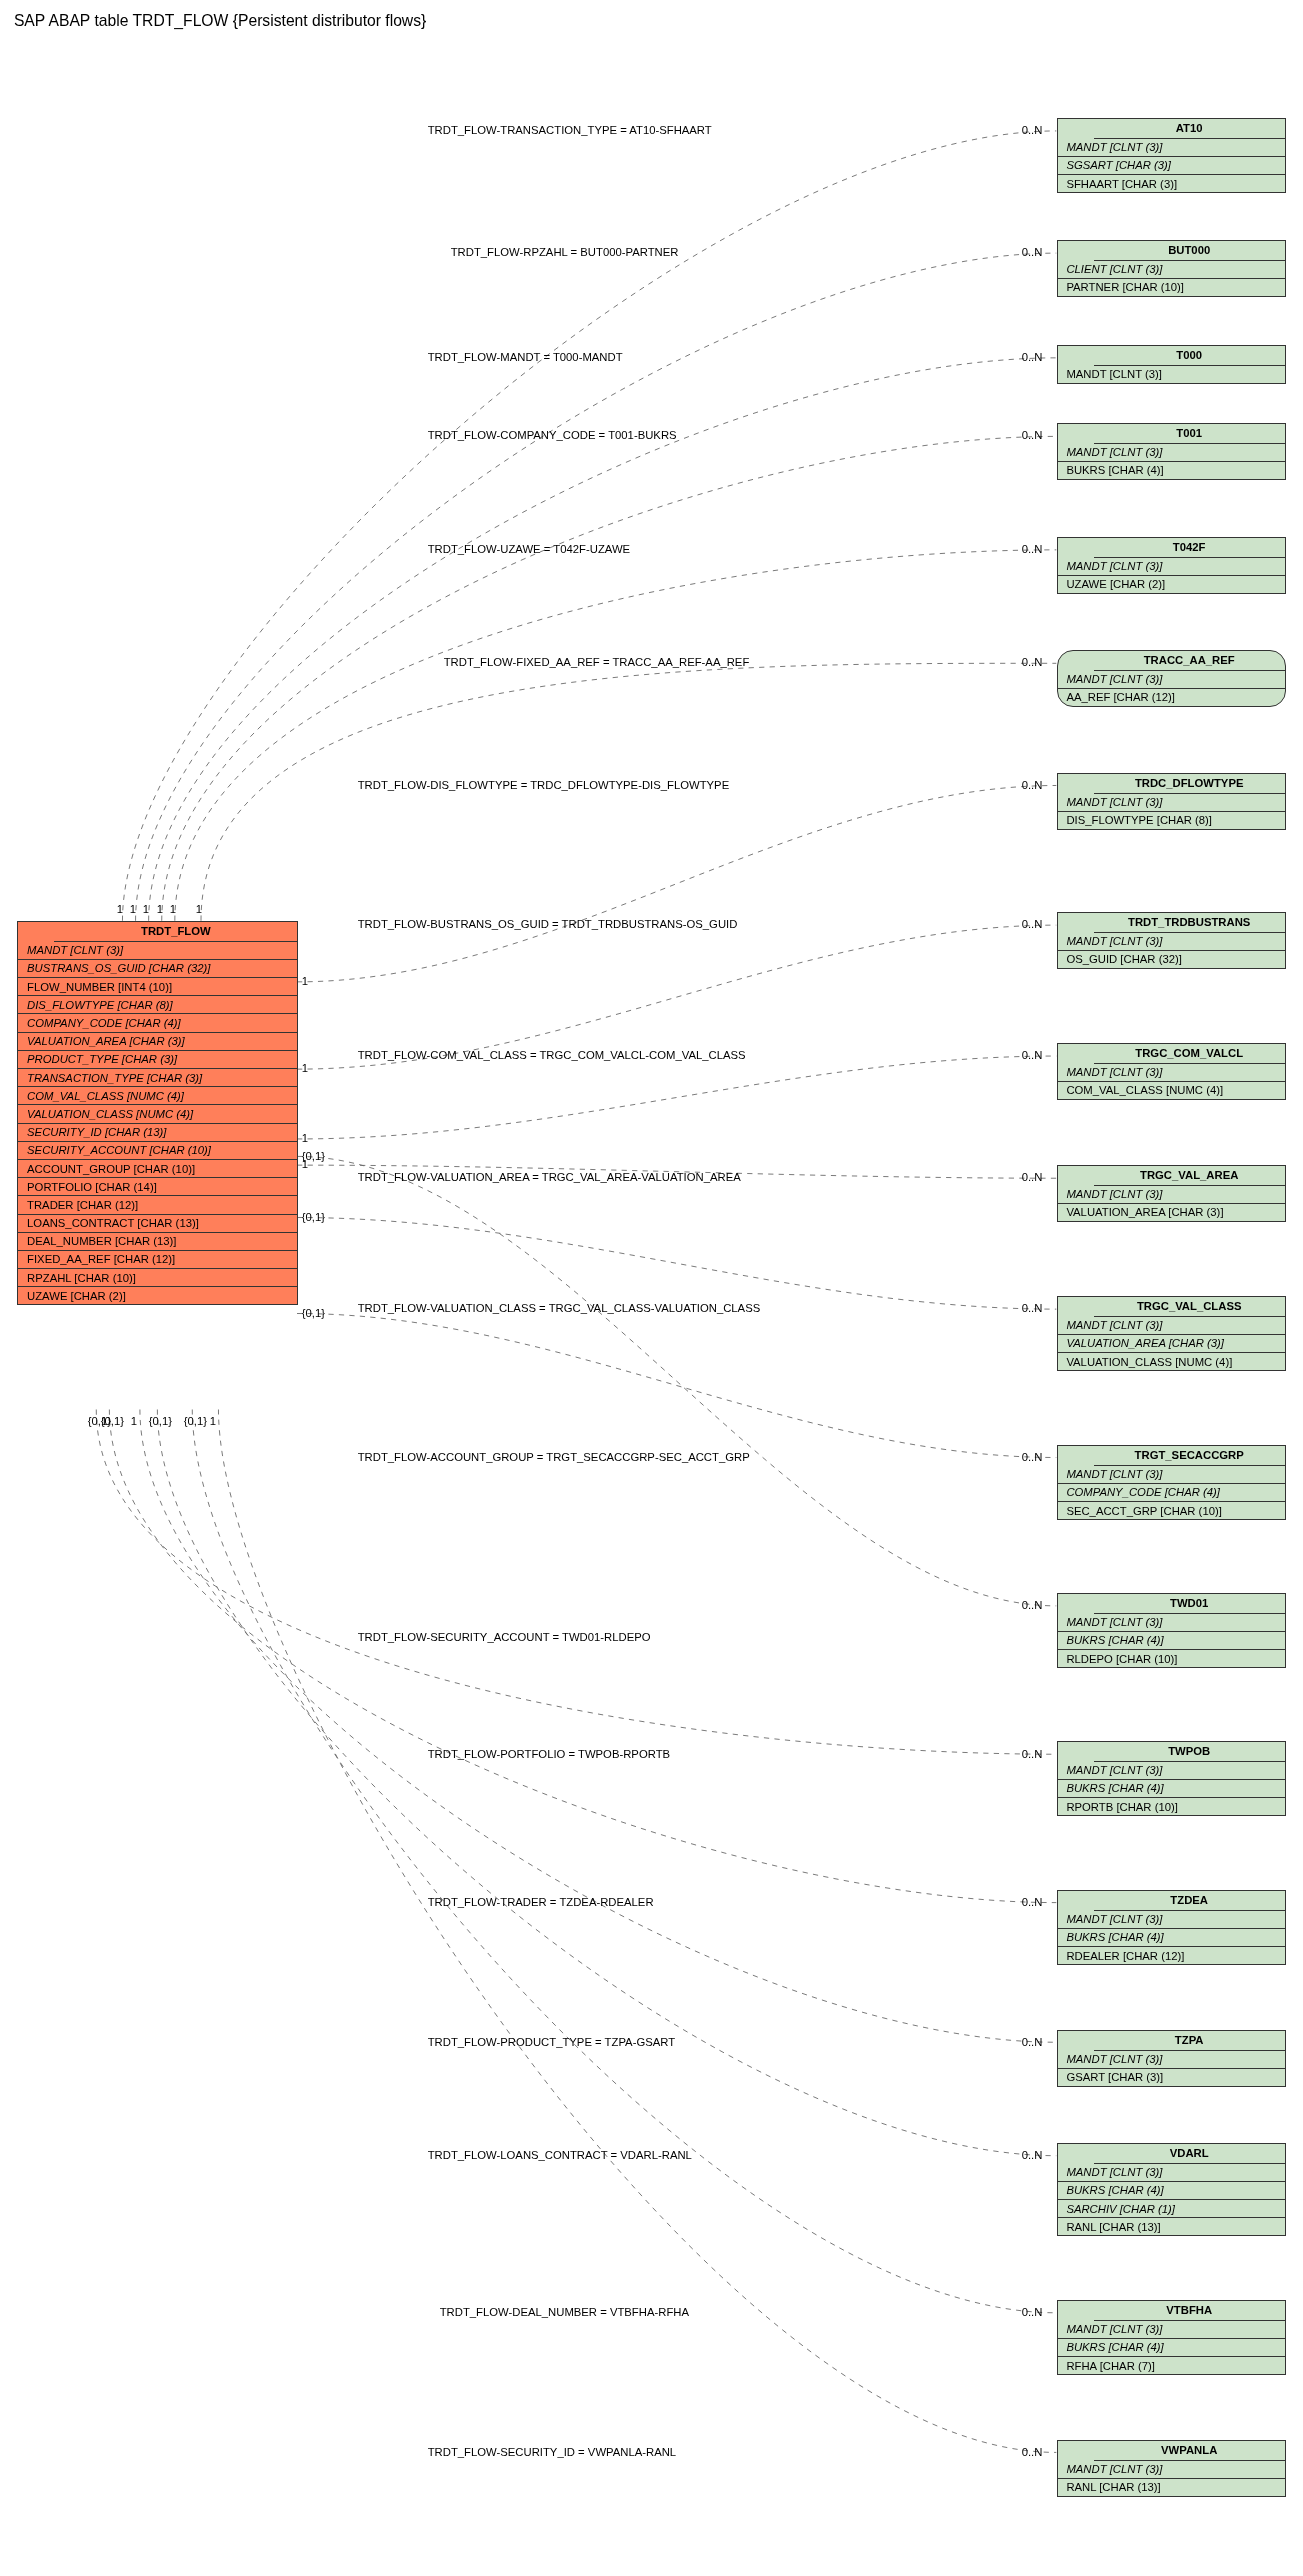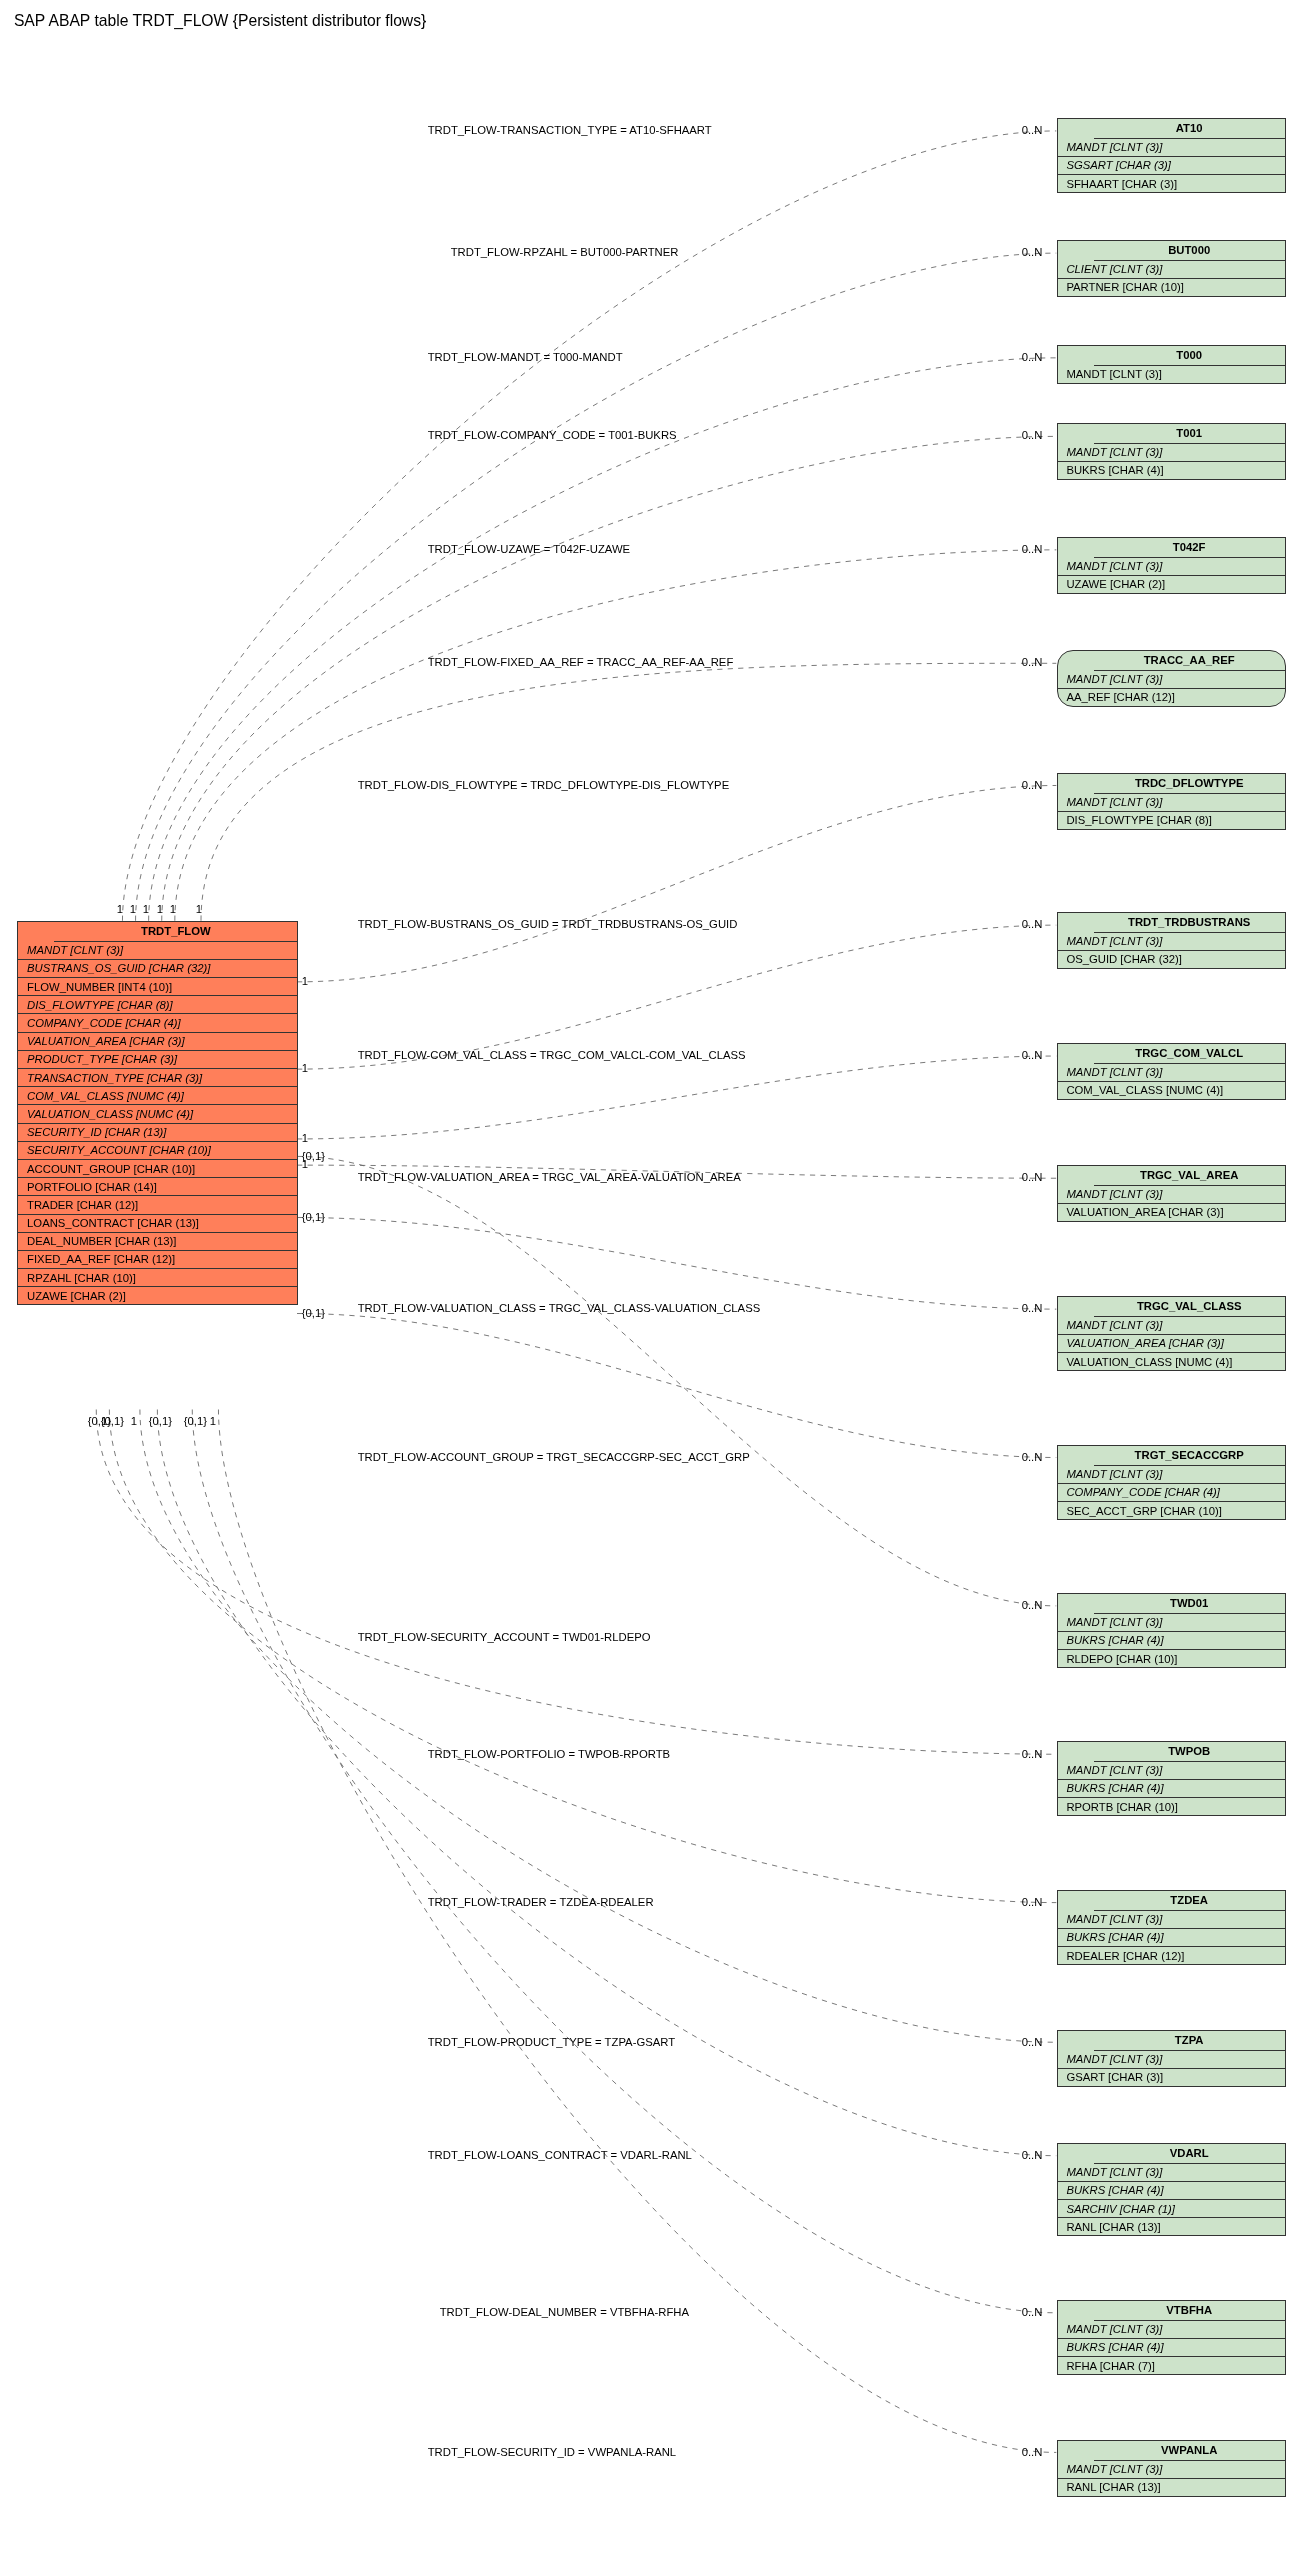--- a/index.html
+++ b/index.html
@@ -237,21 +237,21 @@
       <div class="card-label" style="left: 121px; top: 855px;">1</div>
       <div class="rel-label" style="left: 419px; top: 303px;">TRDT_FLOW-MANDT = T000-MANDT</div>
       <div class="card-label" style="left: 1013px; top: 303px;">0..N</div>
       <div class="card-label" style="left: 134px; top: 855px;">1</div>
       <div class="rel-label" style="left: 419px; top: 381px;">TRDT_FLOW-COMPANY_CODE = T001-BUKRS</div>
       <div class="card-label" style="left: 1013px; top: 381px;">0..N</div>
       <div class="card-label" style="left: 148px; top: 855px;">1</div>
       <div class="rel-label" style="left: 419px; top: 495px;">TRDT_FLOW-UZAWE = T042F-UZAWE</div>
       <div class="card-label" style="left: 1013px; top: 495px;">0..N</div>
       <div class="card-label" style="left: 161px; top: 855px;">1</div>
-      <div class="rel-label" style="left: 419px; top: 608px;">TRDT_FLOW-FIXED_AA_REF = TRACC_AA_REF-AA_REF</div>
+      <div class="rel-label" style="left: 435px; top: 608px;">TRDT_FLOW-FIXED_AA_REF = TRACC_AA_REF-AA_REF</div>
       <div class="card-label" style="left: 1013px; top: 608px;">0..N</div>
       <div class="card-label" style="left: 187px; top: 855px;">1</div>
       <div class="rel-label" style="left: 349px; top: 731px;">TRDT_FLOW-DIS_FLOWTYPE = TRDC_DFLOWTYPE-DIS_FLOWTYPE</div>
       <div class="card-label" style="left: 1013px; top: 731px;">0..N</div>
       <div class="card-label" style="left: 293px; top: 927px;">1</div>
       <div class="rel-label" style="left: 349px; top: 870px;">TRDT_FLOW-BUSTRANS_OS_GUID = TRDT_TRDBUSTRANS-OS_GUID</div>
       <div class="card-label" style="left: 1013px; top: 870px;">0..N</div>
       <div class="card-label" style="left: 293px; top: 1014px;">1</div>
       <div class="rel-label" style="left: 349px; top: 1001px;">TRDT_FLOW-COM_VAL_CLASS = TRGC_COM_VALCL-COM_VAL_CLASS</div>
       <div class="card-label" style="left: 1013px; top: 1001px;">0..N</div>

